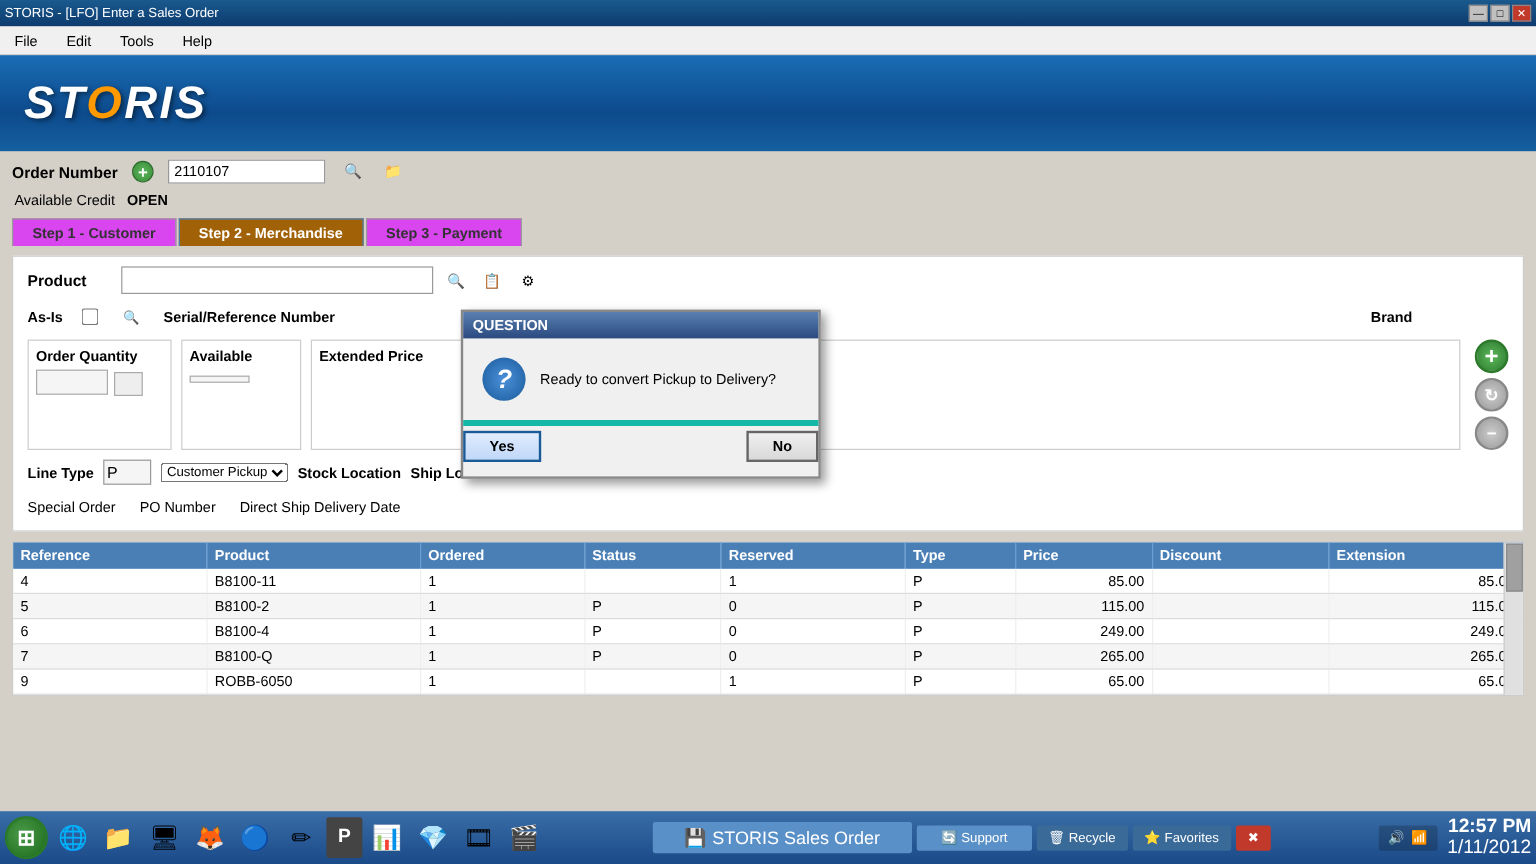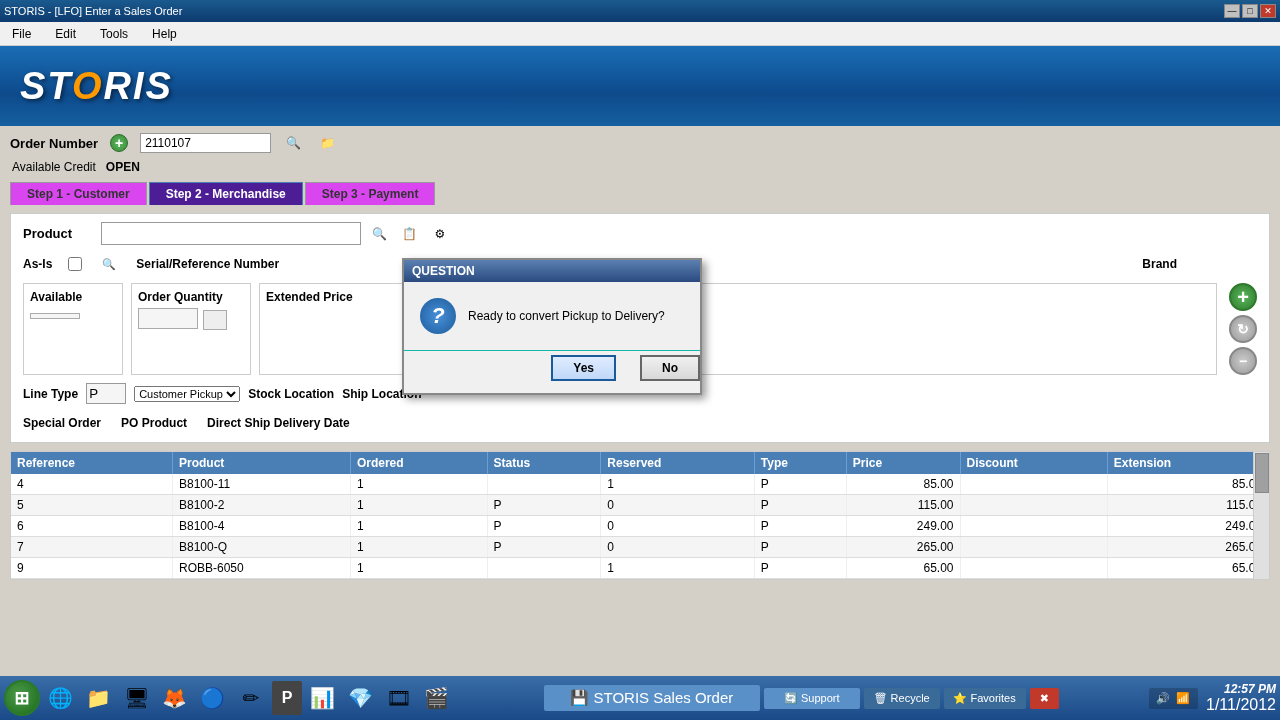--- a/index.html
+++ b/index.html
@@ -129,21 +129,21 @@
     .tab {
       padding: 4px 16px;
       border: 1px solid #999;
       cursor: pointer;
       font-size: 12px;
       font-weight: bold;
       background: #d946ef;
       border-bottom: none;
     }
     .tab.active {
-      background: #4c1d95;
+      background: #a16207;
       color: white;
       border-color: #4a7fb5;
     }
     .tab:not(.active) { color: #333; }
 
     
     .form-area {
       background: white;
       border: 1px solid #ccc;
       padding: 8px 12px;
@@ -213,21 +213,21 @@
     }
     .circle-btn.green { background: radial-gradient(circle, #5cb85c, #2d7a2d); color: white; border-color: #2d7a2d; font-size: 20px; }
     .circle-btn.gray { background: radial-gradient(circle, #ccc, #999); color: white; }
 
     
     .special-order-row {
       display: flex;
       align-items: center;
       gap: 20px;
       padding: 4px 0;
-      font-weight: bold;
+      font-weight: normal;
     }
 
     
     .order-table {
       width: 100%;
       border-collapse: collapse;
       background: white;
       font-size: 12px;
     }
     .order-table thead tr {
@@ -269,21 +269,21 @@
 
     
     .dialog-overlay {
       position: fixed;
       top: 0; left: 0; right: 0; bottom: 0;
       z-index: 100;
     }
     .dialog-box {
       position: absolute;
       top: 258px;
-      left: 402px;
+      left: 384px;
       width: 300px;
       background: #f0f0f0;
       border: 2px solid #888;
       box-shadow: 4px 4px 8px rgba(0,0,0,0.4);
     }
     .dialog-title-bar {
       background: linear-gradient(to bottom, #5a80b0, #2a4a80);
       color: white;
       padding: 4px 8px;
       font-weight: bold;
@@ -311,24 +311,24 @@
       font-weight: bold;
       font-style: italic;
       flex-shrink: 0;
     }
     .dialog-message {
       font-size: 12px;
       line-height: 1.4;
     }
     .dialog-buttons {
       display: flex;
-      justify-content: flex-end;
+      justify-content: space-between;
       gap: 24px;
       padding: 4px 0 12px;
-      border-top: 1px solid #14b8a6;
+      border-top: 5px solid #14b8a6;
       margin-top: 4px;
     }
     .dialog-btn {
       padding: 4px 20px;
       border: 2px solid #666;
       background: linear-gradient(to bottom, #f0f0f0, #d8d8d8);
       font-size: 12px;
       cursor: pointer;
       font-weight: bold;
       min-width: 60px;
@@ -391,21 +391,21 @@
     }
     .sys-tray {
       display: flex;
       align-items: center;
       gap: 6px;
       padding: 4px 8px;
       background: rgba(0,0,0,0.2);
       border-radius: 2px;
     }
     .clock { text-align: right; }
-    .clock-time { font-size: 12px; font-weight: bold; font-style: italic; }
+    .clock-time { font-size: 16px; font-weight: bold; }
     .clock-date { font-size: 16px; }
     .window-body {
       padding: 6px 10px;
     }
   </style>
 </head>
 <body>
 
 <div class="title-bar">
   <span>STORIS - [LFO] Enter a Sales Order</span>
@@ -463,28 +463,28 @@
 
     <div class="asis-row">
       <span class="asis-label">As-Is</span>
       <input type="checkbox" class="asis-checkbox" style="">
       <span class="icon-btn" style="font-size:11px;">🔍</span>
       <span class="serial-label">Serial/Reference Number</span>
       <span class="brand-label">Brand</span>
     </div>
 
     <div style="display:flex; gap:8px; margin-bottom:8px; align-items:stretch;">
-      <div style="border:1px solid #ccc; padding:6px; min-width:100px;">
-        <div class="box-label">Available</div>
-        <span class="avail-display"></span>
-      </div>
       <div style="border:1px solid #ccc; padding:6px; min-width:120px;">
         <div class="box-label">Order Quantity</div>
         <input type="text" class="qty-input" style="">
         <span style="display:inline-block; width:24px; height:20px; border:1px solid #aaa; background:#eee; vertical-align:middle; margin-left:2px;"></span>
+      </div>
+      <div style="border:1px solid #ccc; padding:6px; min-width:100px;">
+        <div class="box-label">Available</div>
+        <span class="avail-display"></span>
       </div>
       <div style="border:1px solid #ccc; padding:6px; flex:1;">
         <div class="box-label">Extended Price</div>
       </div>
       <div style="display:flex; flex-direction:column; gap:4px; justify-content:center; margin-left:4px;">
         <div class="circle-btn green">+</div>
         <div class="circle-btn gray">↻</div>
         <div class="circle-btn gray">−</div>
       </div>
     </div>
@@ -495,21 +495,21 @@
       <select class="lt-select">
         <option>Customer Pickup</option>
         <option>Delivery</option>
       </select>
       <span class="lt-label">Stock Location</span>
       <span class="lt-label">Ship Location</span>
     </div>
 
     <div class="special-order-row">
       <span>Special Order</span>
-      <span>PO Product</span>
+      <span>PO Number</span>
       <span>Direct Ship Delivery Date</span>
     </div>
 
   </div>
 
   <div class="table-container">
     <table class="order-table">
       <thead>
         <tr>
           <th>Reference</th>

